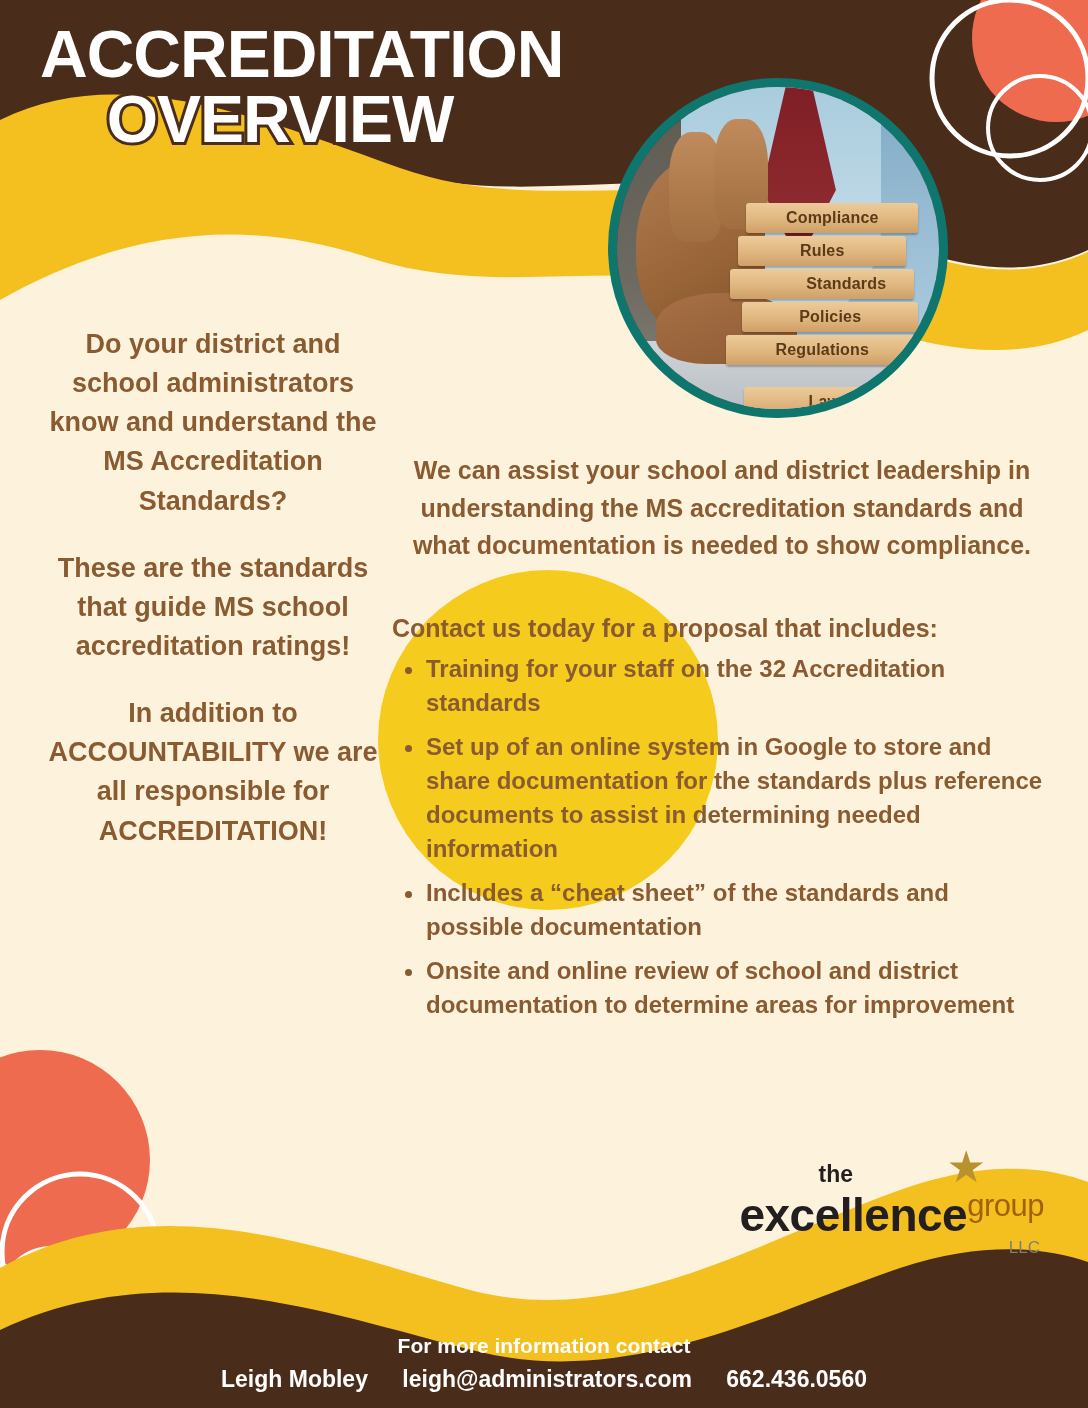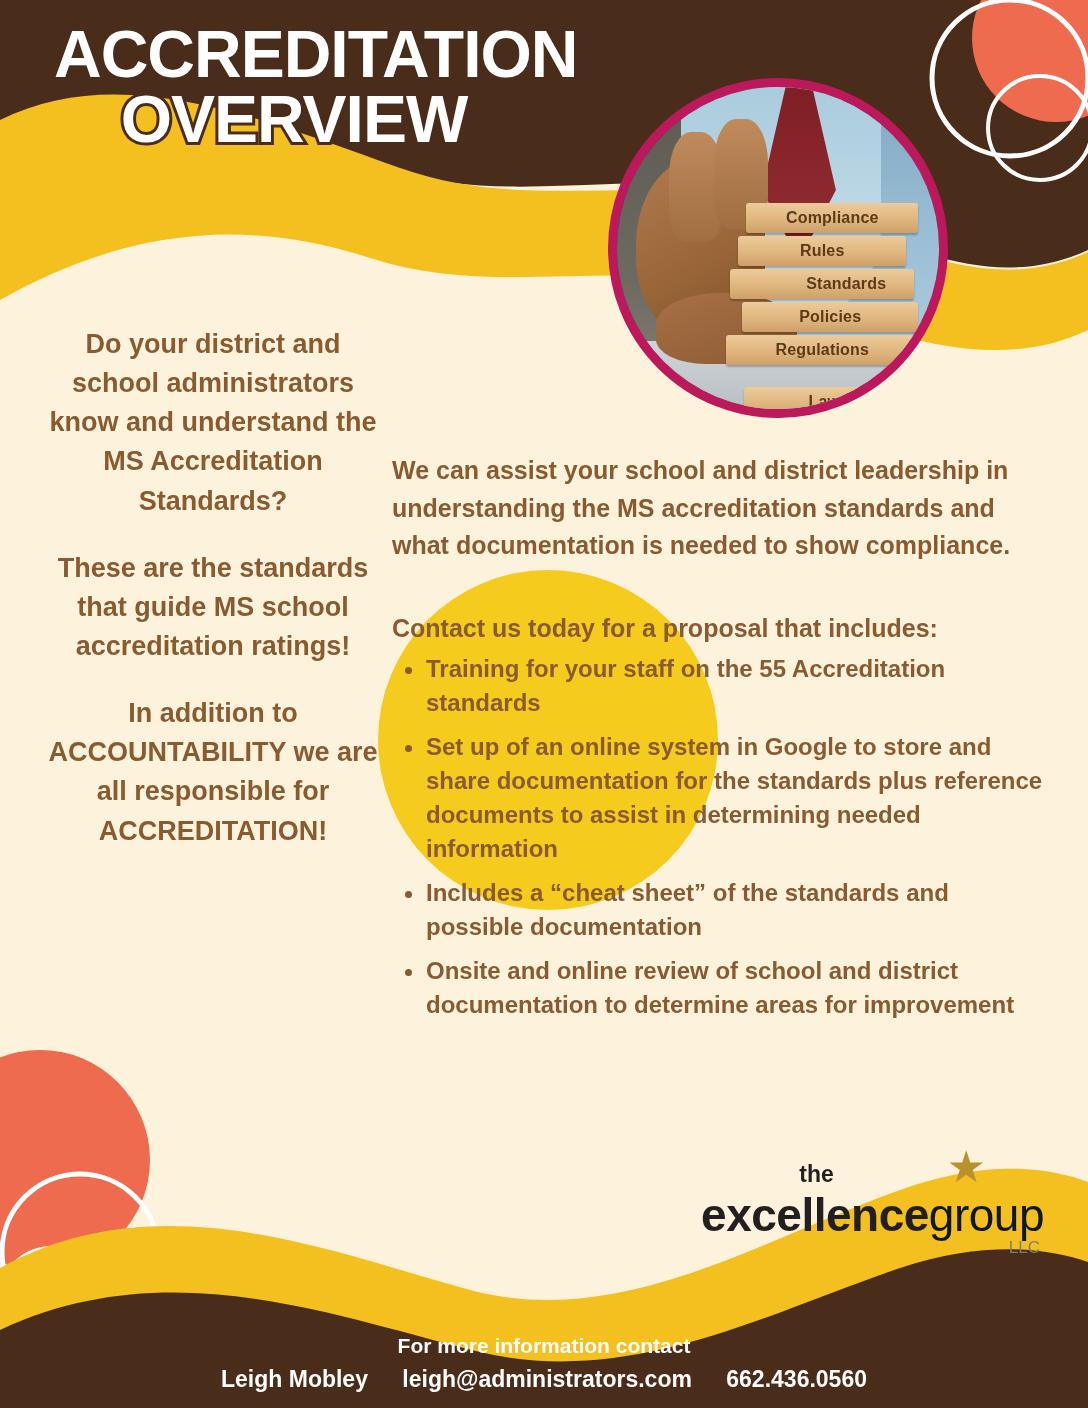--- a/index.html
+++ b/index.html
@@ -22,21 +22,21 @@
   .bg-svg {
     position: absolute;
     left: 0; top: 0;
     width: 1088px; height: 1408px;
     pointer-events: none;
   }
 
   
   .title-block {
     position: absolute;
-    left: 54px;
+    left: 40px;
     top: 22px;
     width: 620px;
     z-index: 12;
   }
   .title-line {
     font-family: "Liberation Sans", sans-serif;
     font-weight: bold;
     font-size: 66px;
     line-height: 0.98;
     letter-spacing: -1px;
@@ -51,21 +51,21 @@
   }
 
   
   .photo-wrap {
     position: absolute;
     left: 608px;
     top: 78px;
     width: 340px;
     height: 340px;
     border-radius: 50%;
-    border: 9px solid #be185d;
+    border: 9px solid #0f766e;
     overflow: hidden;
     z-index: 14;
     background: #3d3a46;
   }
   .photo-inner { position: absolute; inset: 0; }
   .ph-bg-left {
     position: absolute; left: 0; top: 0; width: 48%; height: 100%;
     background: linear-gradient(180deg,#5e5a52 0%, #6d6a61 60%, #8a8278 100%);
   }
   .ph-bg-right {
@@ -158,20 +158,21 @@
     left: 392px;
     top: 452px;
     width: 660px;
     color: #8a5a30;
     font-weight: bold;
     z-index: 15;
   }
   .intro {
     font-size: 25px;
     line-height: 1.5;
+    text-align: center;
     margin: 0 0 46px 0;
   }
   .cta {
     font-size: 25px;
     line-height: 1.4;
     margin: 0 0 6px 0;
   }
   ul.bullets {
     margin: 0;
     padding-left: 34px;
@@ -203,23 +204,23 @@
     display: flex;
     align-items: flex-start;
     justify-content: flex-end;
   }
   .logo .excellence {
     font-size: 46px;
     font-weight: bold;
     letter-spacing: -0.5px;
   }
   .logo .group {
-    font-size: 46px;
+    font-size: 31px;
     font-weight: normal;
-    color: #0f172a;
+    color: #a16207;
     letter-spacing: -0.5px;
   }
   .logo .llc {
     display: block;
     font-size: 17px;
     color: #7d7d7d;
     margin-top: -4px;
     margin-right: 4px;
   }
   .logo .star {
@@ -306,21 +307,21 @@
   <div class="left-col">
     <p>Do your district and school administrators know and understand the MS Accreditation Standards?</p>
     <p>These are the standards that guide MS school accreditation ratings!</p>
     <p>In addition to ACCOUNTABILITY we are all responsible for ACCREDITATION!</p>
   </div>
 
   <div class="right-col">
     <p class="intro">We can assist your school and district leadership in understanding the MS accreditation standards and what documentation is needed to show compliance.</p>
     <p class="cta">Contact us today for a proposal that includes:</p>
     <ul class="bullets">
-      <li>Training for your staff on the 55 Accreditation standards</li>
+      <li>Training for your staff on the 32 Accreditation standards</li>
       <li>Set up of an online system in Google to store and share documentation for the standards plus reference documents to assist in determining needed information</li>
       <li>Includes a “cheat sheet” of the standards and possible documentation</li>
       <li>Onsite and online review of school and district documentation to determine areas for improvement</li>
     </ul>
   </div>
 
   <div class="logo">
     <span class="star">★</span>
     <span class="the">the</span>
     <span class="mainrow">

